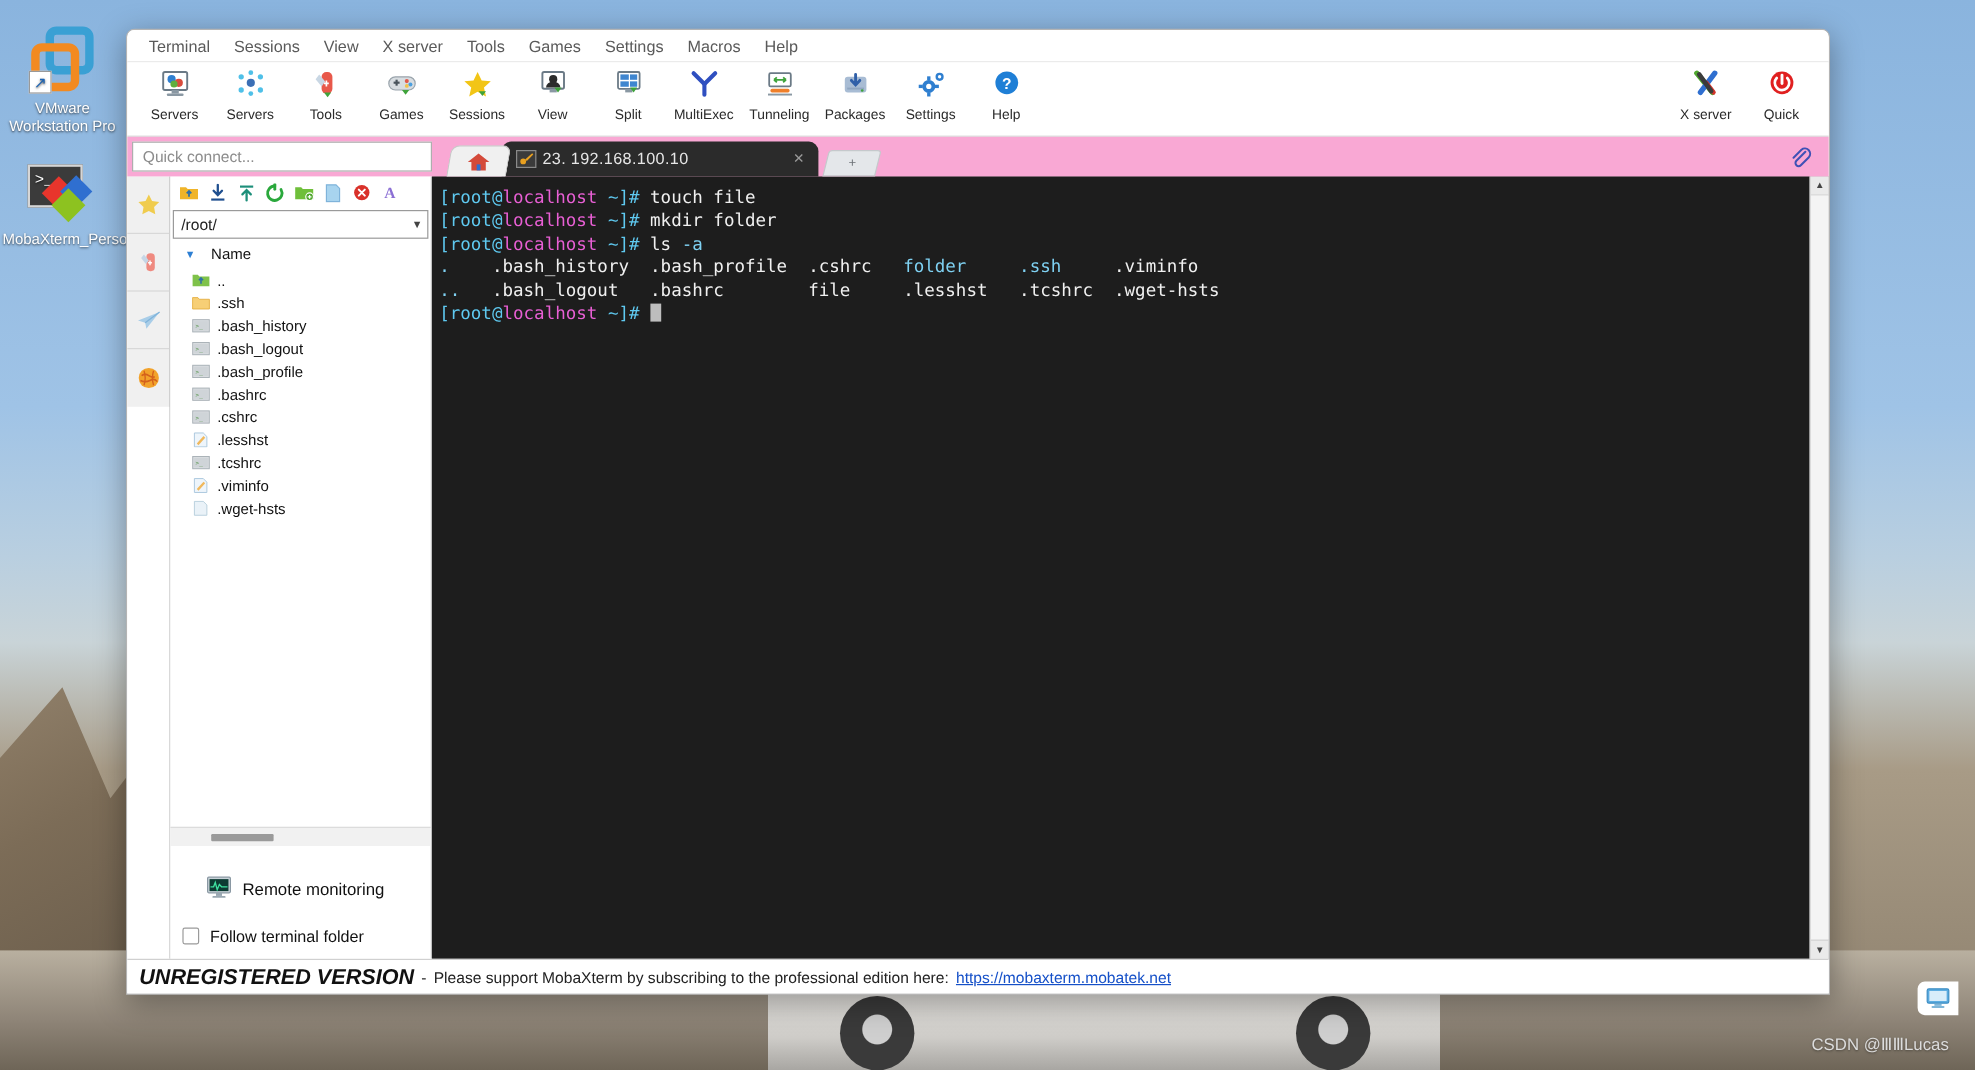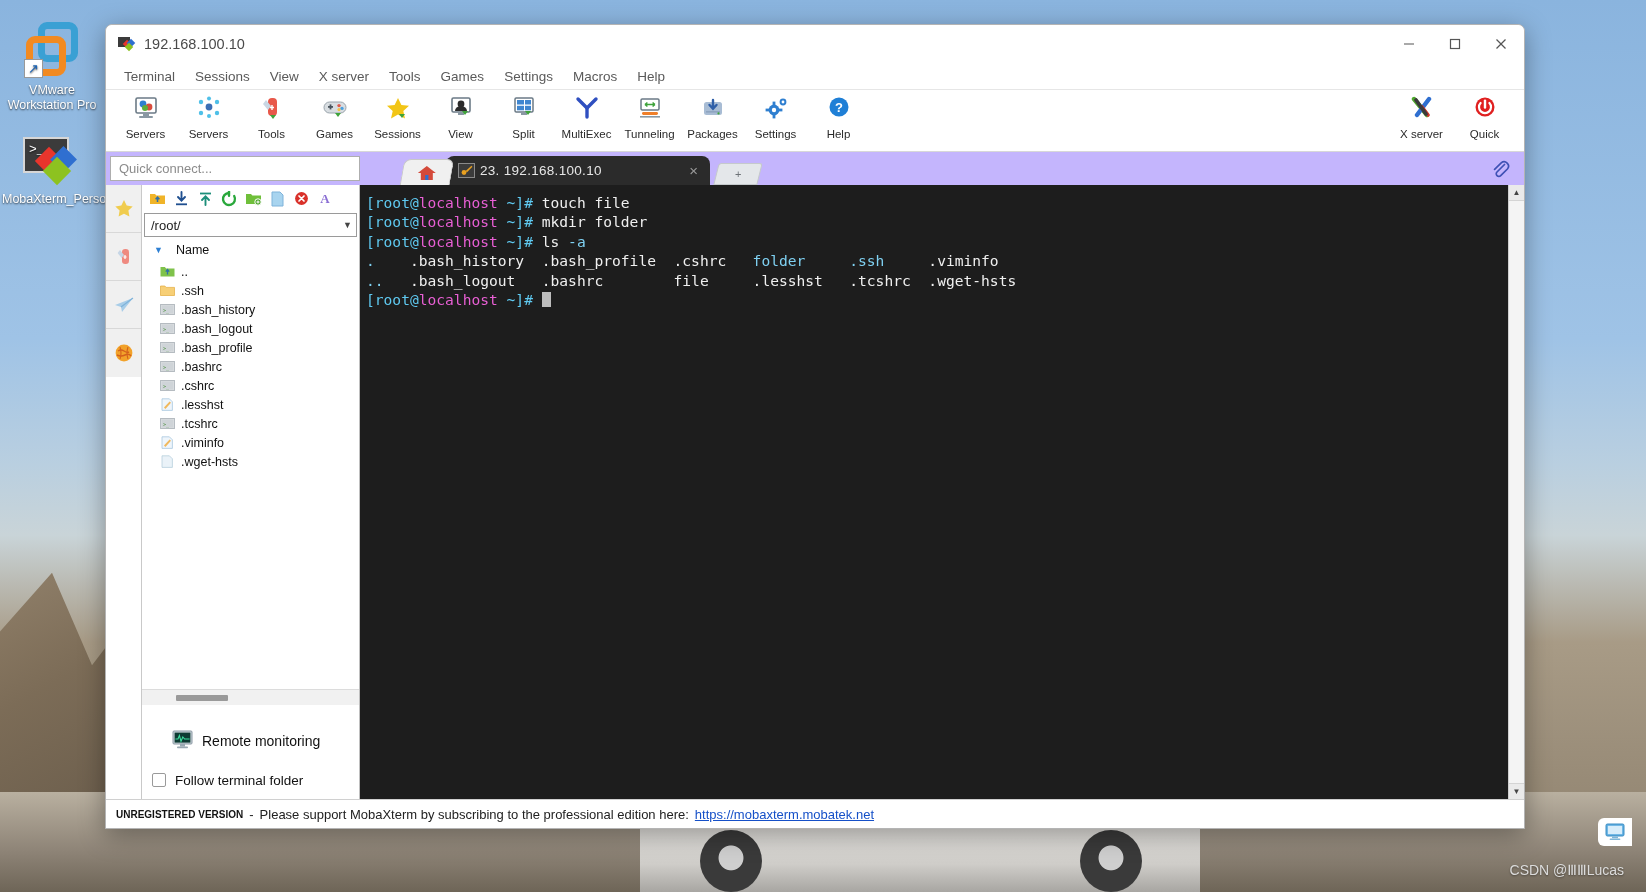--- a/index.html
+++ b/index.html
@@ -110,21 +110,21 @@
     border-bottom:1px solid #d8d8d8; flex:none; padding-left:8px; position:relative;
   }
   .tb-item {
     width:63px; padding-top:4px; text-align:center; cursor:pointer;
   }
   .tb-item .ic { height:30px; display:flex; align-items:center; justify-content:center; }
   .tb-item .lb { font-size:11.5px; color:#2a2a2a; margin-top:2px; }
   .tb-right { position:absolute; right:8px; top:0; display:flex; }
 
   
-  .row2 { height:33px; display:flex; align-items:center; background:#c4b5fd; flex:none; position:relative;gap:28px;}
+  .row2 { height:33px; display:flex; align-items:center; background:#f9a8d4; flex:none; position:relative;}
   .qc {
     width:250px; height:25px; margin-left:4px; border:1px solid #aeaeae; background:#fff;
     display:flex; align-items:center; padding-left:8px; font-size:13px; color:#8c8c8c;
   }
   .tabstrip {
     margin-left:14px; height:33px; display:flex; align-items:flex-end; flex:1; position:relative;
   }
   .tab-home {
     width:50px; height:26px; background:#f0f0f0; border:1px solid #c8c8c8; border-bottom:none;
     border-radius:7px 7px 0 0; display:flex; align-items:center; justify-content:center;
@@ -224,21 +224,21 @@
   .c-blue   { color:#5fc9f0; }
   .c-mag    { color:#e85fd4; }
   .c-white  { color:#f0f0f0; }
   .cursor   { display:inline-block; width:9px; height:15px; background:#bdbdbd; vertical-align:-2px; }
 
   
   .statusbar {
     height:29px; background:#fff; border-top:1px solid #d0d0d0; flex:none;
     display:flex; align-items:center; padding-left:10px; gap:6px; font-size:13px; color:#222;
   }
-  .statusbar .unreg { font-weight:bold; color:#111; font-size:10px; }
+  .statusbar .unreg { font-weight:bold; color:#111; font-size:18px;font-style:italic; }
   .statusbar .lnk { color:#1550c8; text-decoration:underline; cursor:pointer; }
 
   
   .tray {
     position:absolute; right:14px; bottom:46px; width:34px; height:28px;
     background:#fff; border-radius:6px 0 0 6px; display:flex; align-items:center; justify-content:center;
   }
   .watermark {
     position:absolute; right:22px; bottom:14px; color:#dcdcdc; font-size:14px;
     text-shadow:0 1px 2px rgba(0,0,0,.4);
@@ -269,47 +269,20 @@
     <span class="term">&gt;_</span>
     <span class="t1"></span>
       <span class="t2"></span>
       <span class="t3"></span>
   </span>
   <span>MobaXterm_Personal_2...</span>
 </div>
 
 <div id="win">
 
-  <div class="titlebar">
-    <span class="app-ico">
-      <span class="b1"></span>
-        <span class="b2"></span>
-        <span class="b3"></span>
-        <span class="b4"></span>
-    </span>
-    <span class="wtitle">192.168.100.10</span>
-    <div class="win-btns">
-      <div class="win-btn">
-        <svg width="12" height="12" viewBox="0 0 12 12">
-            <line x1="1" y1="6" x2="11" y2="6" stroke="currentColor" stroke-width="1.2"></line>
-          </svg>
-      </div>
-      <div class="win-btn">
-        <svg width="12" height="12" viewBox="0 0 12 12">
-            <rect x="1.5" y="1.5" width="9" height="9" fill="none" stroke="currentColor" stroke-width="1.2"></rect>
-          </svg>
-      </div>
-      <div class="win-btn close">
-        <svg width="12" height="12" viewBox="0 0 12 12">
-            <line x1="1.5" y1="1.5" x2="10.5" y2="10.5" stroke="currentColor" stroke-width="1.2"></line>
-            <line x1="10.5" y1="1.5" x2="1.5" y2="10.5" stroke="currentColor" stroke-width="1.2"></line>
-          </svg>
-      </div>
-    </div>
-  </div>
 
   <div class="menubar">
     <div class="mi">Terminal</div>
     <div class="mi">Sessions</div>
     <div class="mi">View</div>
     <div class="mi">X server</div>
     <div class="mi">Tools</div>
     <div class="mi">Games</div>
     <div class="mi">Settings</div>
     <div class="mi">Macros</div>

